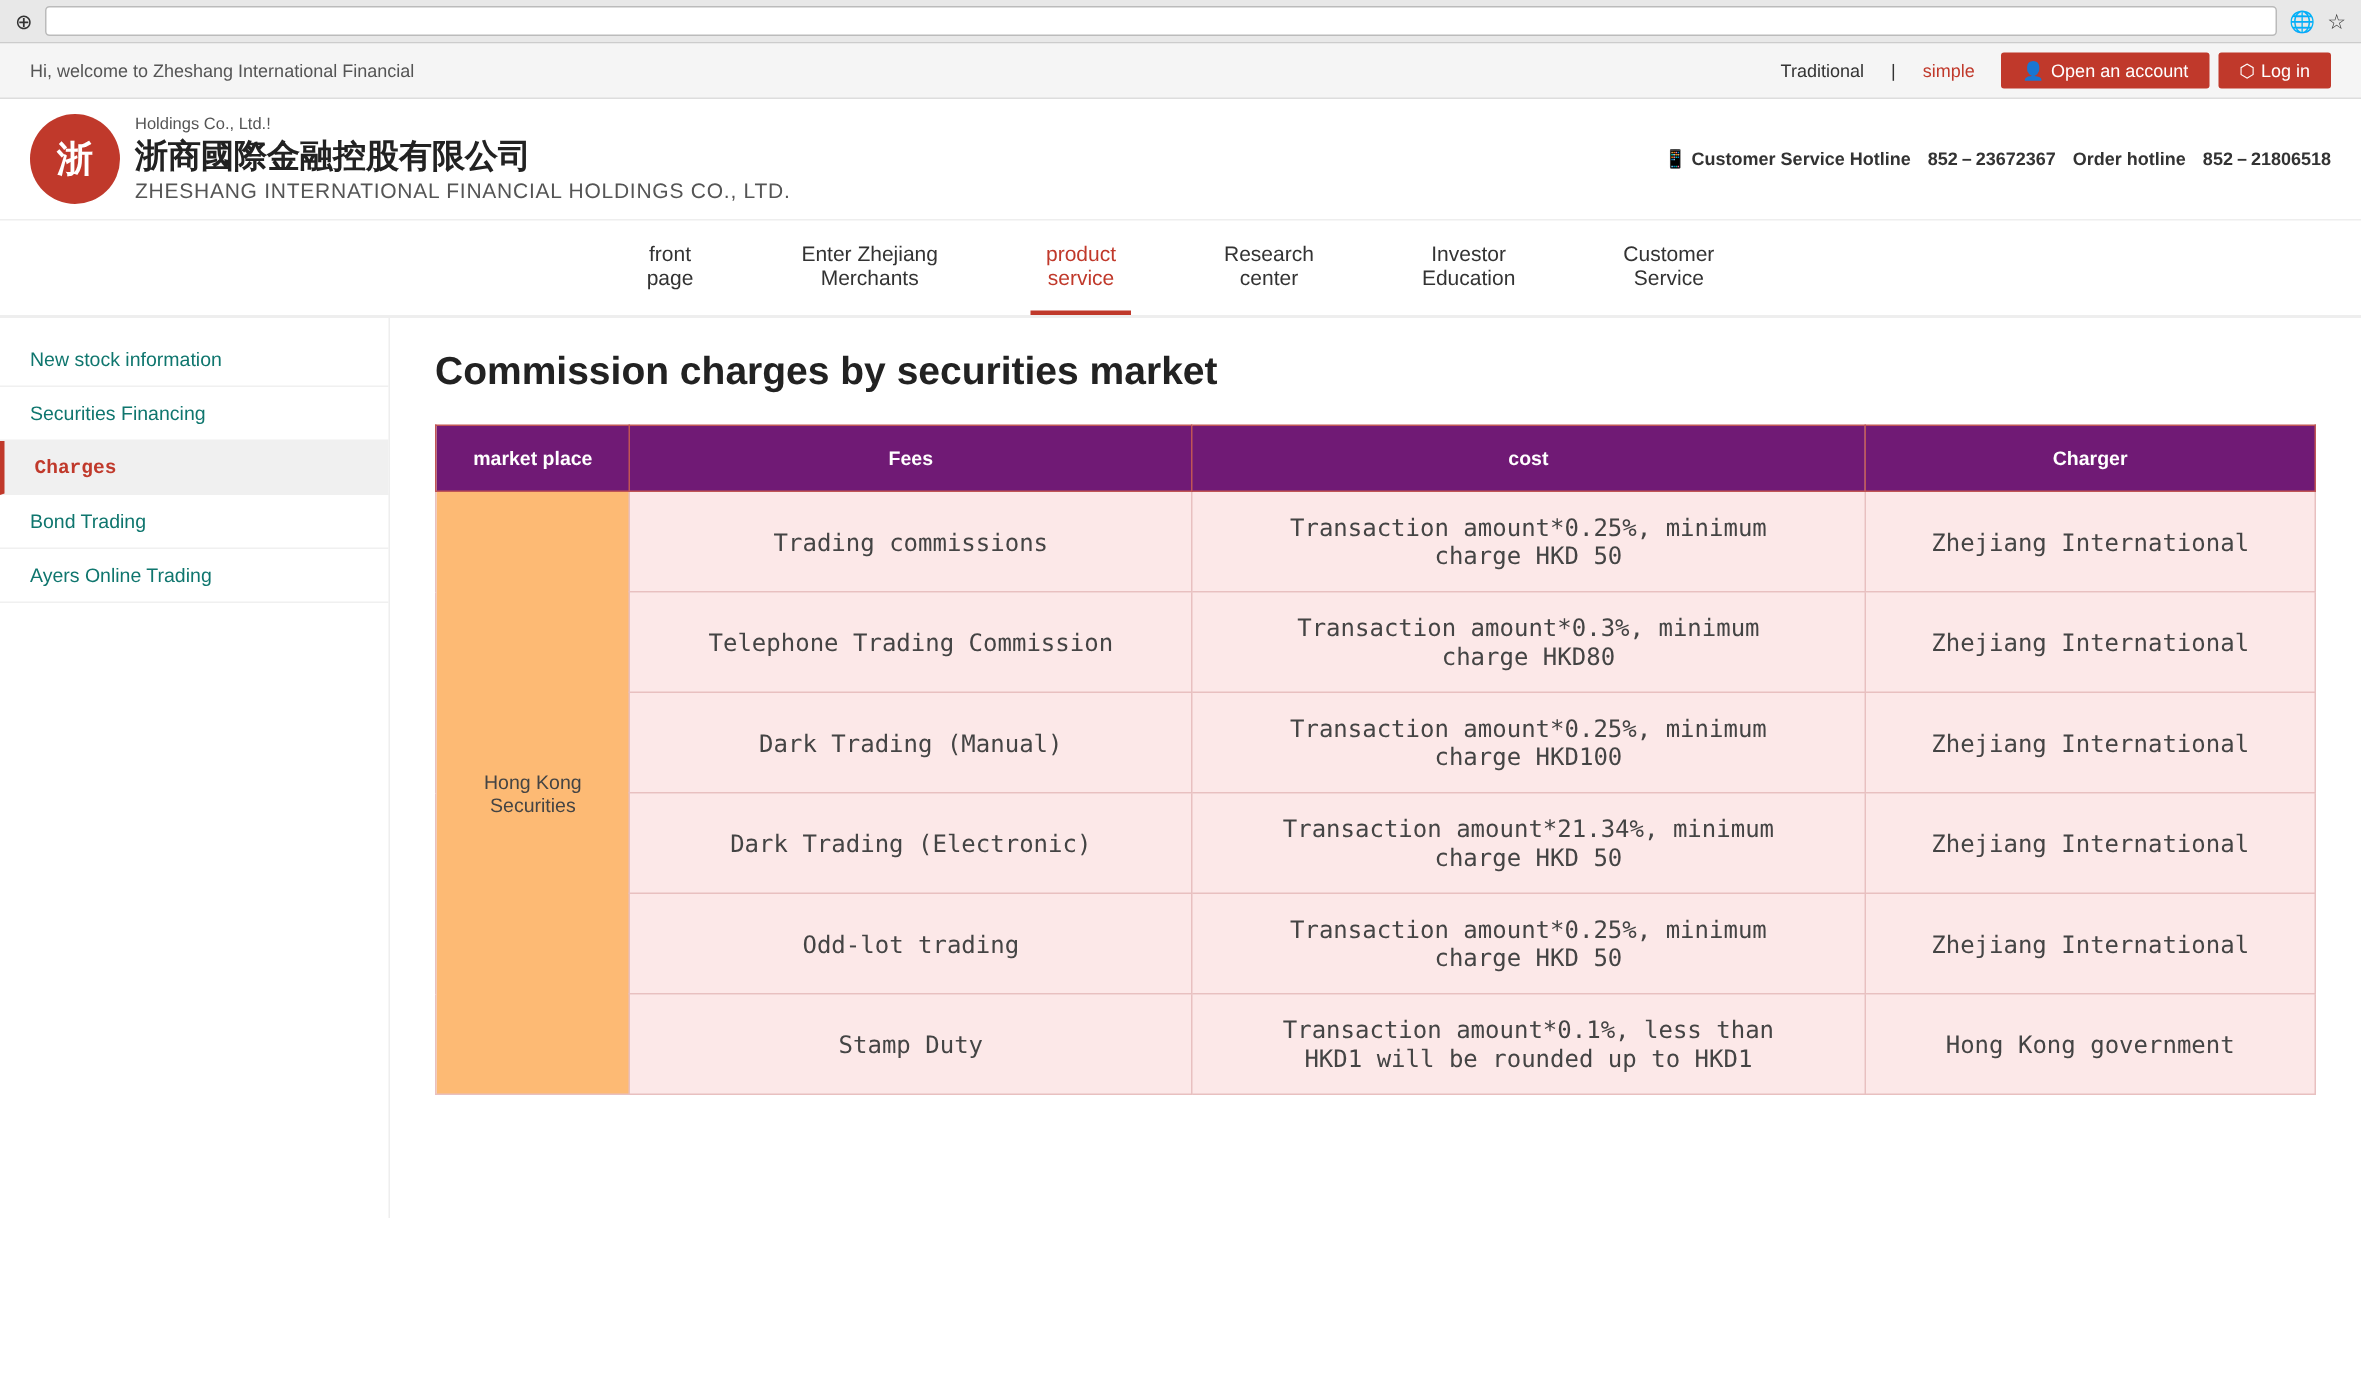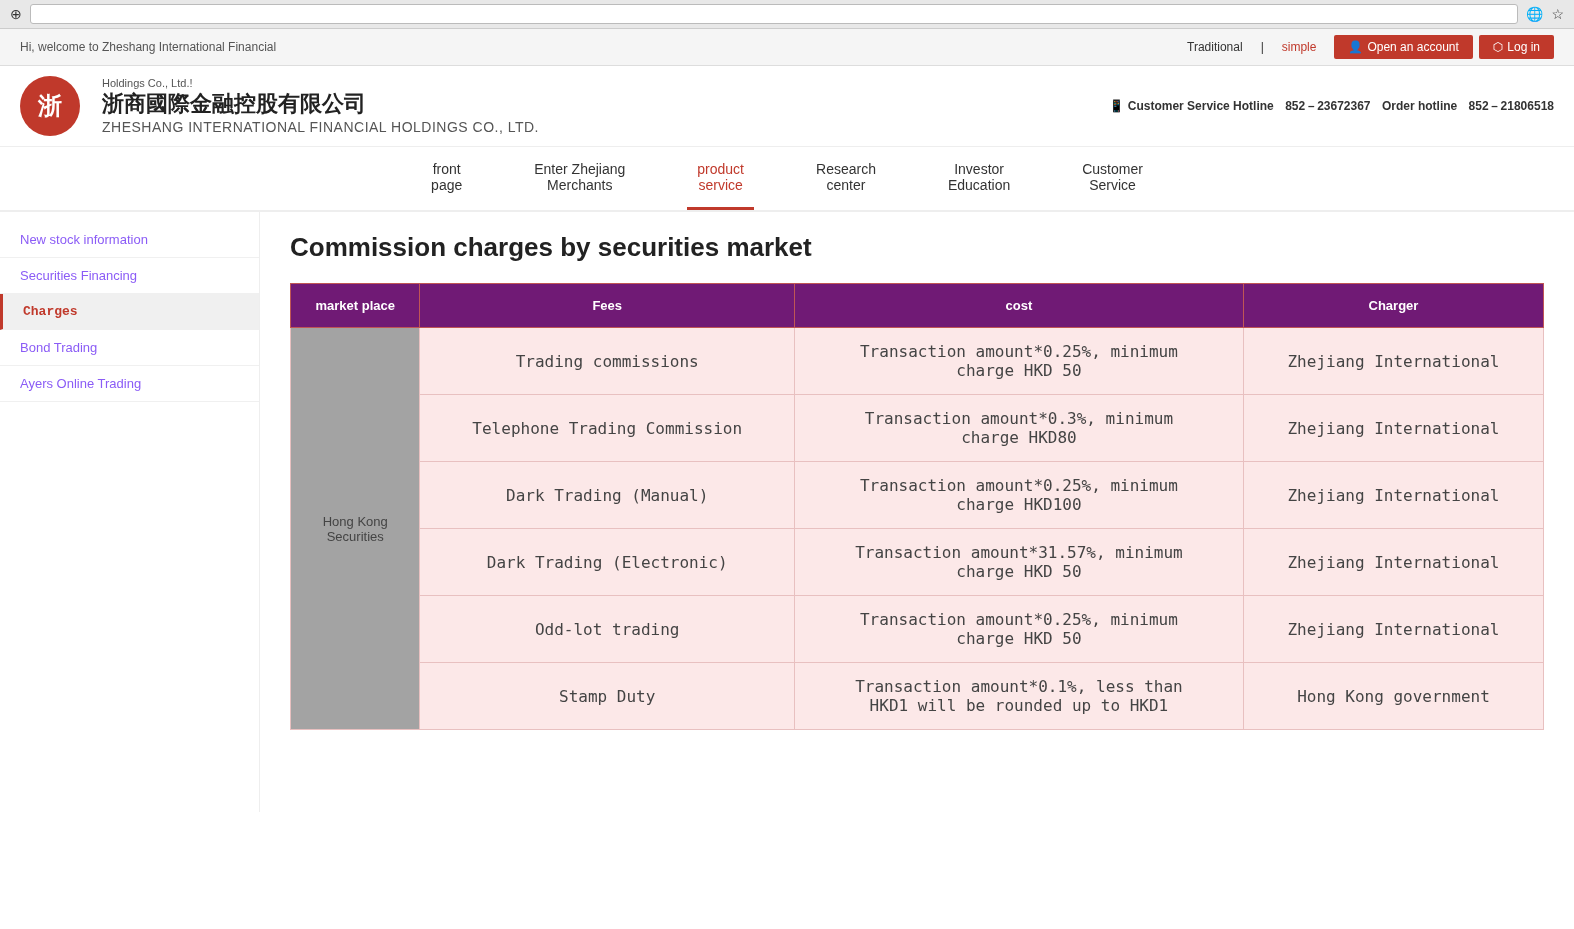--- a/index.html
+++ b/index.html
@@ -78,21 +78,21 @@
       border-bottom: 1px solid #eee;
     }
     .logo-area { display: flex; align-items: center; gap: 10px; }
     .logo-icon {
       width: 60px; height: 60px;
       background: #c0392b;
       border-radius: 50%;
       display: flex; align-items: center; justify-content: center;
       color: #fff; font-size: 24px; font-weight: bold;
     }
-    .logo-text-area { display: flex; flex-direction: column; margin-left: 12px; }
+    .logo-text-area { display: flex; flex-direction: column; }
     .logo-cn { font-size: 22px; font-weight: bold; color: #222; }
     .logo-en { font-size: 14px; color: #555; letter-spacing: 0.5px; }
     .hotline-area { font-size: 12px; color: #555; text-align: right; }
     .hotline-area span { color: #333; font-weight: bold; }
 
     
     .nav {
       display: flex;
       align-items: center;
       justify-content: center;
@@ -123,21 +123,21 @@
     .sidebar {
       width: 260px;
       min-width: 260px;
       border-right: 1px solid #eee;
       padding-top: 10px;
     }
     .sidebar-item {
       padding: 10px 20px;
       font-size: 13px;
       cursor: pointer;
-      color: #8b5cf6;
+      color: #0f766e;
       border-bottom: 1px solid #f0f0f0;
     }
     .sidebar-item.active {
       background: #f0f0f0;
       color: #c0392b;
       border-left: 3px solid #c0392b;
       font-weight: bold;
       font-family: Liberation Mono, monospace;
     }
 
@@ -171,21 +171,21 @@
       background: #fce8e8;
       padding: 14px 10px;
       text-align: center;
       border: 1px solid #e8c0c0;
       vertical-align: middle;
       font-family: monospace;
       font-size: 16px;
       color: #444;
     }
     .commission-table .market-cell {
-      background: #a3a3a3;
+      background: #fdba74;
       font-size: 13px;
       color: #444;
       font-family: Arial, sans-serif;
     }
   </style>
 </head>
 <body>
 
 <div class="browser-bar">
   <span class="browser-icon">⊕</span>
@@ -290,21 +290,21 @@
           <td>Zhejiang International</td>
         </tr>
         <tr>
           <td>Dark Trading (Manual)</td>
           <td style="white-space:pre-line;">Transaction amount*0.25%, minimum
 charge HKD100</td>
           <td>Zhejiang International</td>
         </tr>
         <tr>
           <td>Dark Trading (Electronic)</td>
-          <td style="white-space:pre-line;">Transaction amount*31.57%, minimum
+          <td style="white-space:pre-line;">Transaction amount*21.34%, minimum
 charge HKD 50</td>
           <td>Zhejiang International</td>
         </tr>
         <tr>
           <td>Odd-lot trading</td>
           <td style="white-space:pre-line;">Transaction amount*0.25%, minimum
 charge HKD 50</td>
           <td>Zhejiang International</td>
         </tr>
         <tr>

